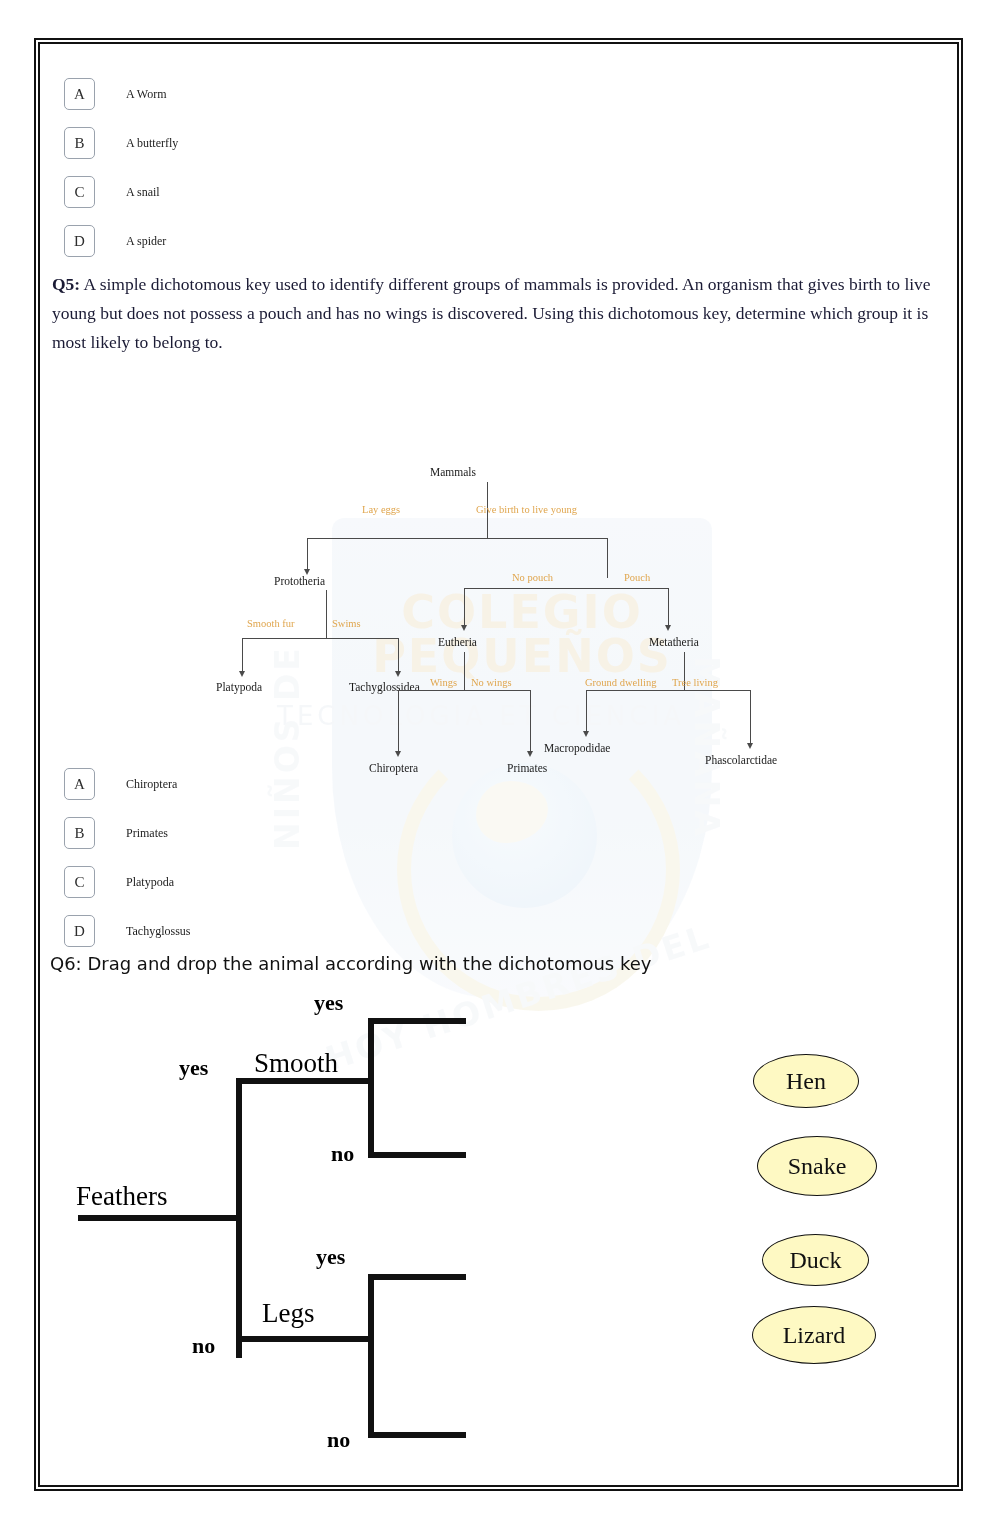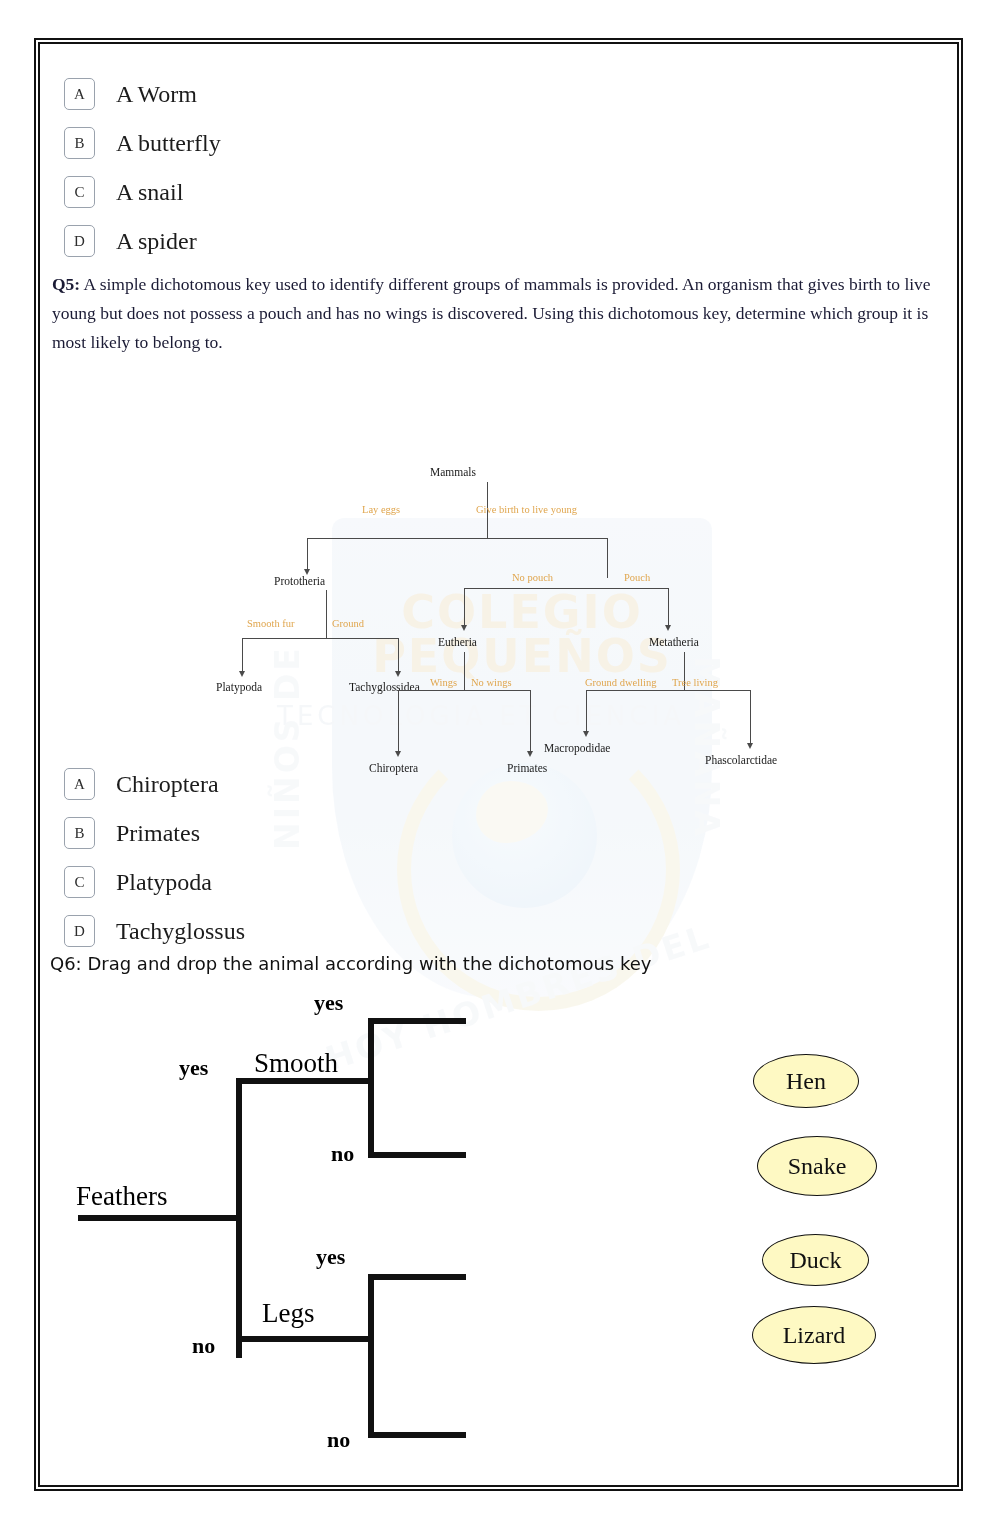--- a/index.html
+++ b/index.html
@@ -68,21 +68,21 @@
 
   .content{position:relative;z-index:2;}
 
   
   .opt{position:absolute;display:flex;align-items:center;}
   .opt-box{
     width:29px;height:30px;border:1px solid #9aa2ad;border-radius:5px;
     background:#fff;display:flex;align-items:center;justify-content:center;
     font-size:15px;color:#2d2d2d;font-family:"Liberation Serif", serif;
   }
-  .opt-label{margin-left:21px;font-size:24px;color:#1c1c1c;white-space:nowrap;}
+  .opt-label{margin-left:31px;font-size:12px;color:#1c1c1c;white-space:nowrap;}
 
   
   .q5{
     position:absolute;left:8px;top:222px;width:900px;
     font-size:17.5px;line-height:1.66;color:#1b1b35;text-align:left;
   }
   .q5 b{font-weight:bold;}
   .q6{
     position:absolute;left:6px;top:905px;width:700px;
     font-family:"DejaVu Sans", sans-serif;font-size:18px;color:#111;
@@ -178,21 +178,21 @@
       <div class="elabel" style="left:432px;top:138px;">Give birth to live young</div>
 
       <div class="ln h" style="left:263px;top:172px;width:300px;"></div>
       <div class="ln v" style="left:263px;top:172px;height:34px;"></div>
       <div class="arrowdn" style="left:260px;top:203px;"></div>
       <div class="ln v" style="left:563px;top:172px;height:40px;"></div>
 
       <div class="node" style="left:230px;top:209px;text-align:right;">Prototheria</div>
       <div class="ln v" style="left:282px;top:224px;height:48px;"></div>
       <div class="elabel" style="left:203px;top:252px;">Smooth fur</div>
-      <div class="elabel" style="left:288px;top:252px;">Ground</div>
+      <div class="elabel" style="left:288px;top:252px;">Swims</div>
       <div class="ln h" style="left:198px;top:272px;width:156px;"></div>
       <div class="ln v" style="left:198px;top:272px;height:36px;"></div>
       <div class="arrowdn" style="left:195px;top:305px;"></div>
       <div class="ln v" style="left:354px;top:272px;height:36px;"></div>
       <div class="arrowdn" style="left:351px;top:305px;"></div>
       <div class="node" style="left:172px;top:315px;">Platypoda</div>
       <div class="node" style="left:305px;top:315px;">Tachyglossidea</div>
 
       <div class="elabel" style="left:468px;top:206px;">No pouch</div>
       <div class="elabel" style="left:580px;top:206px;">Pouch</div>

